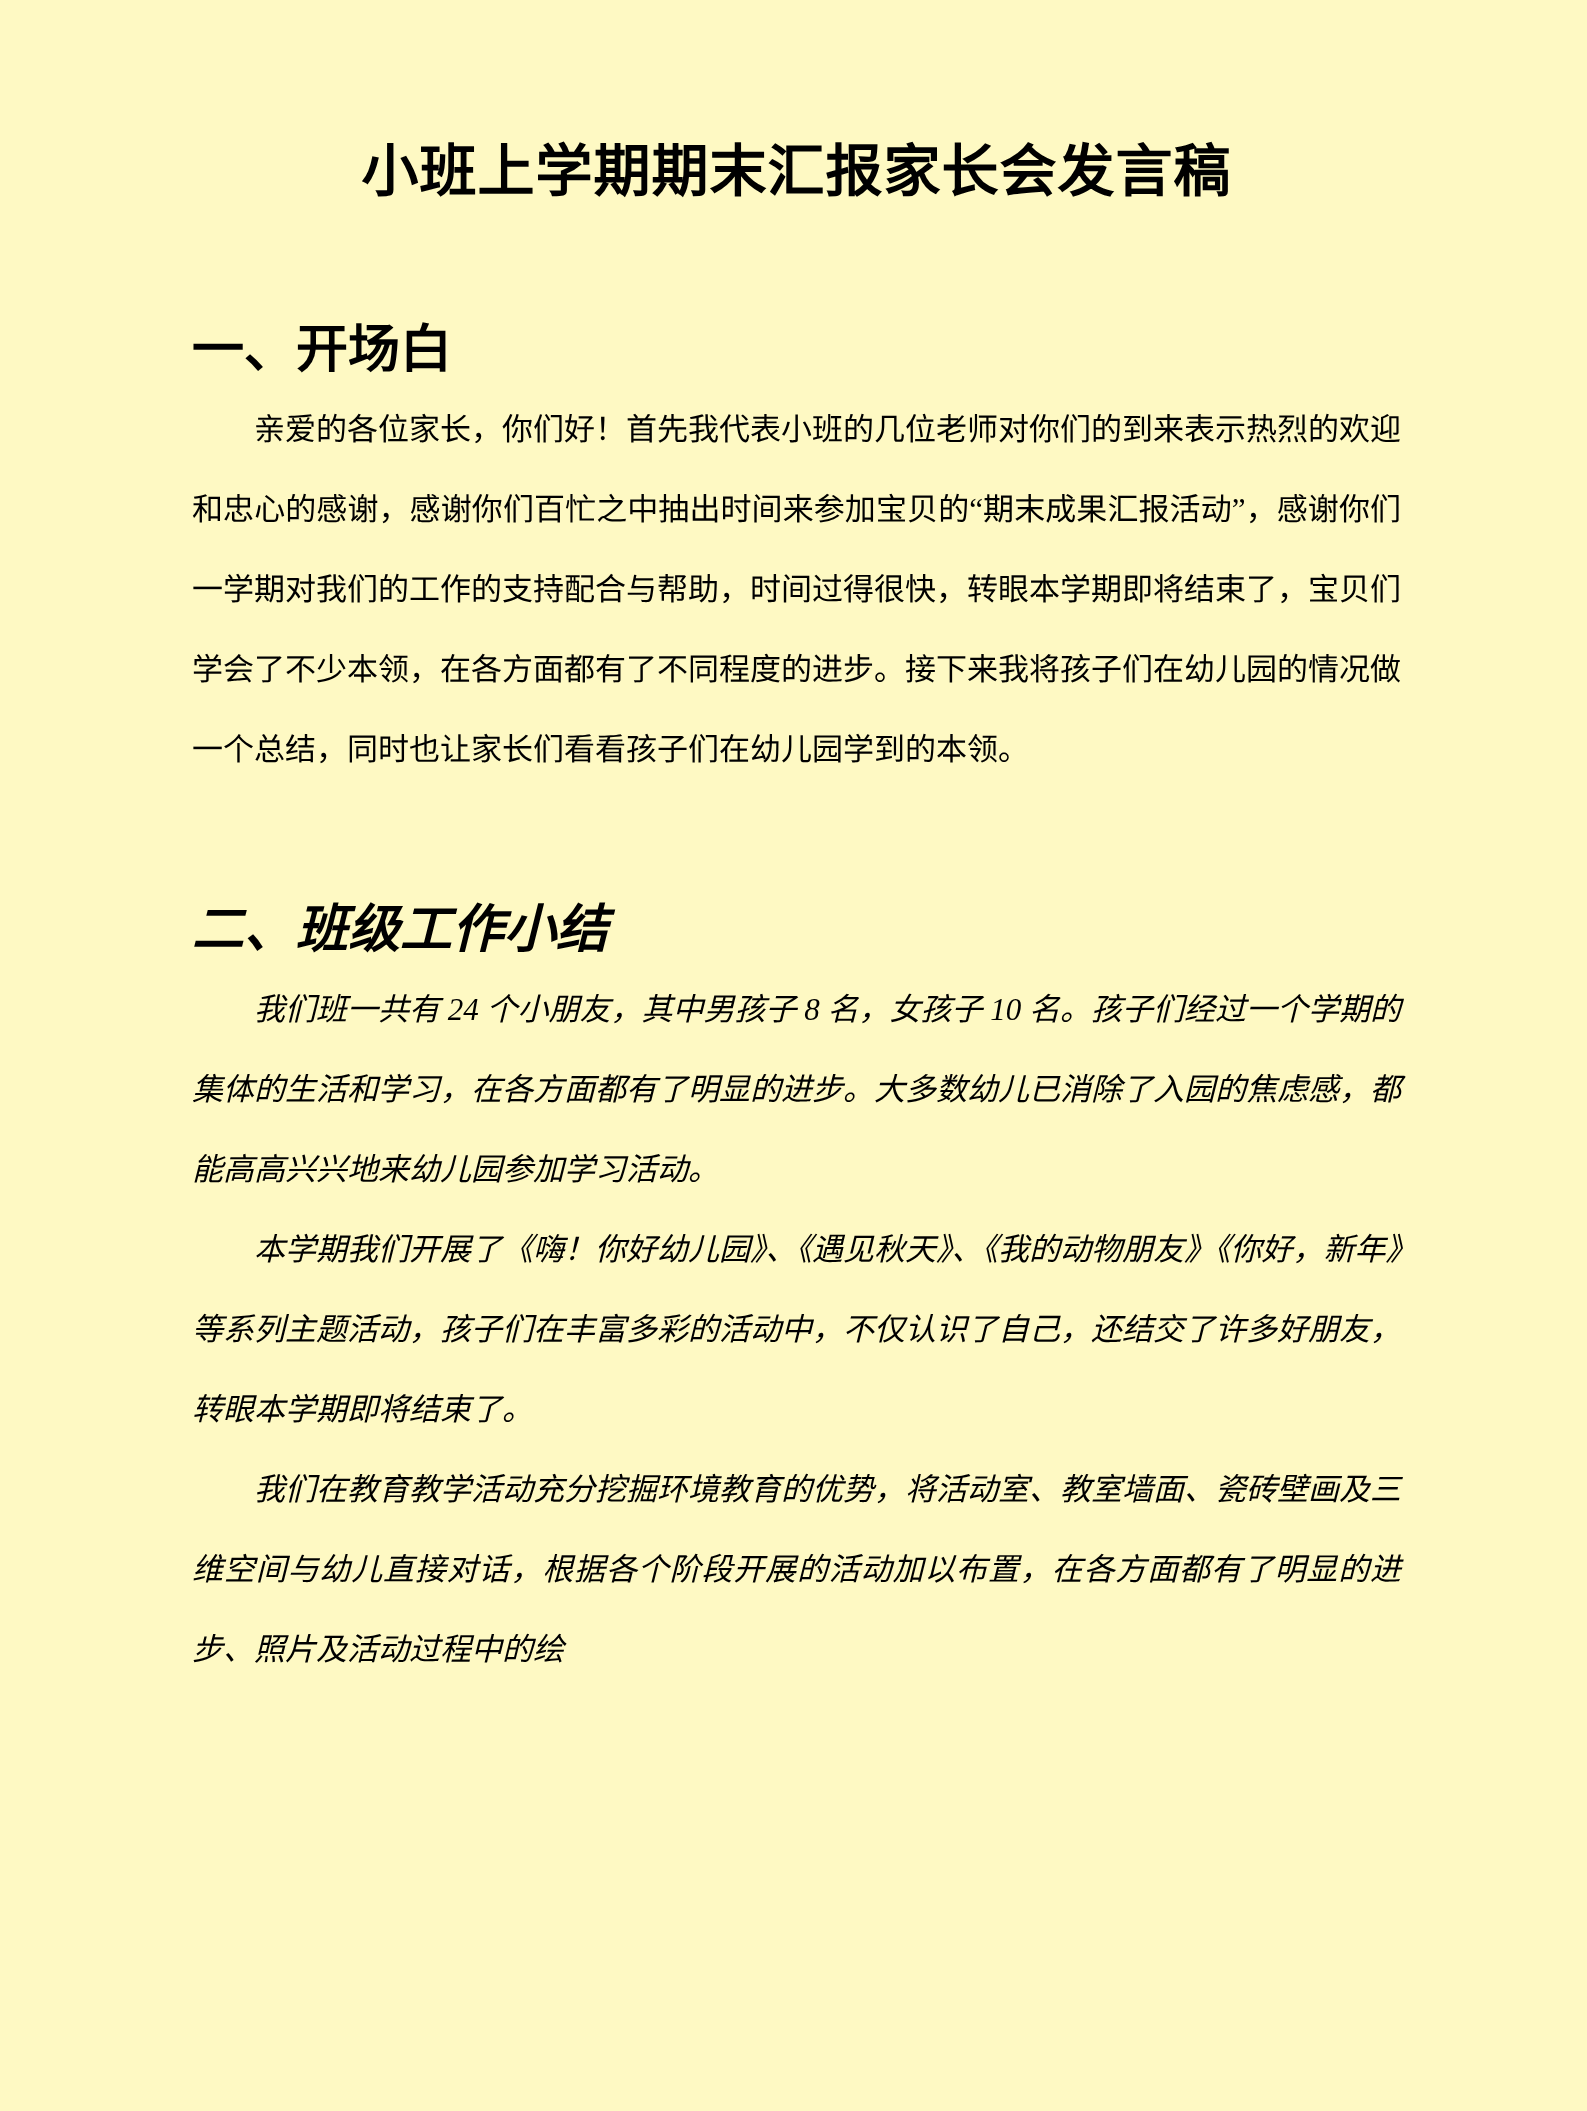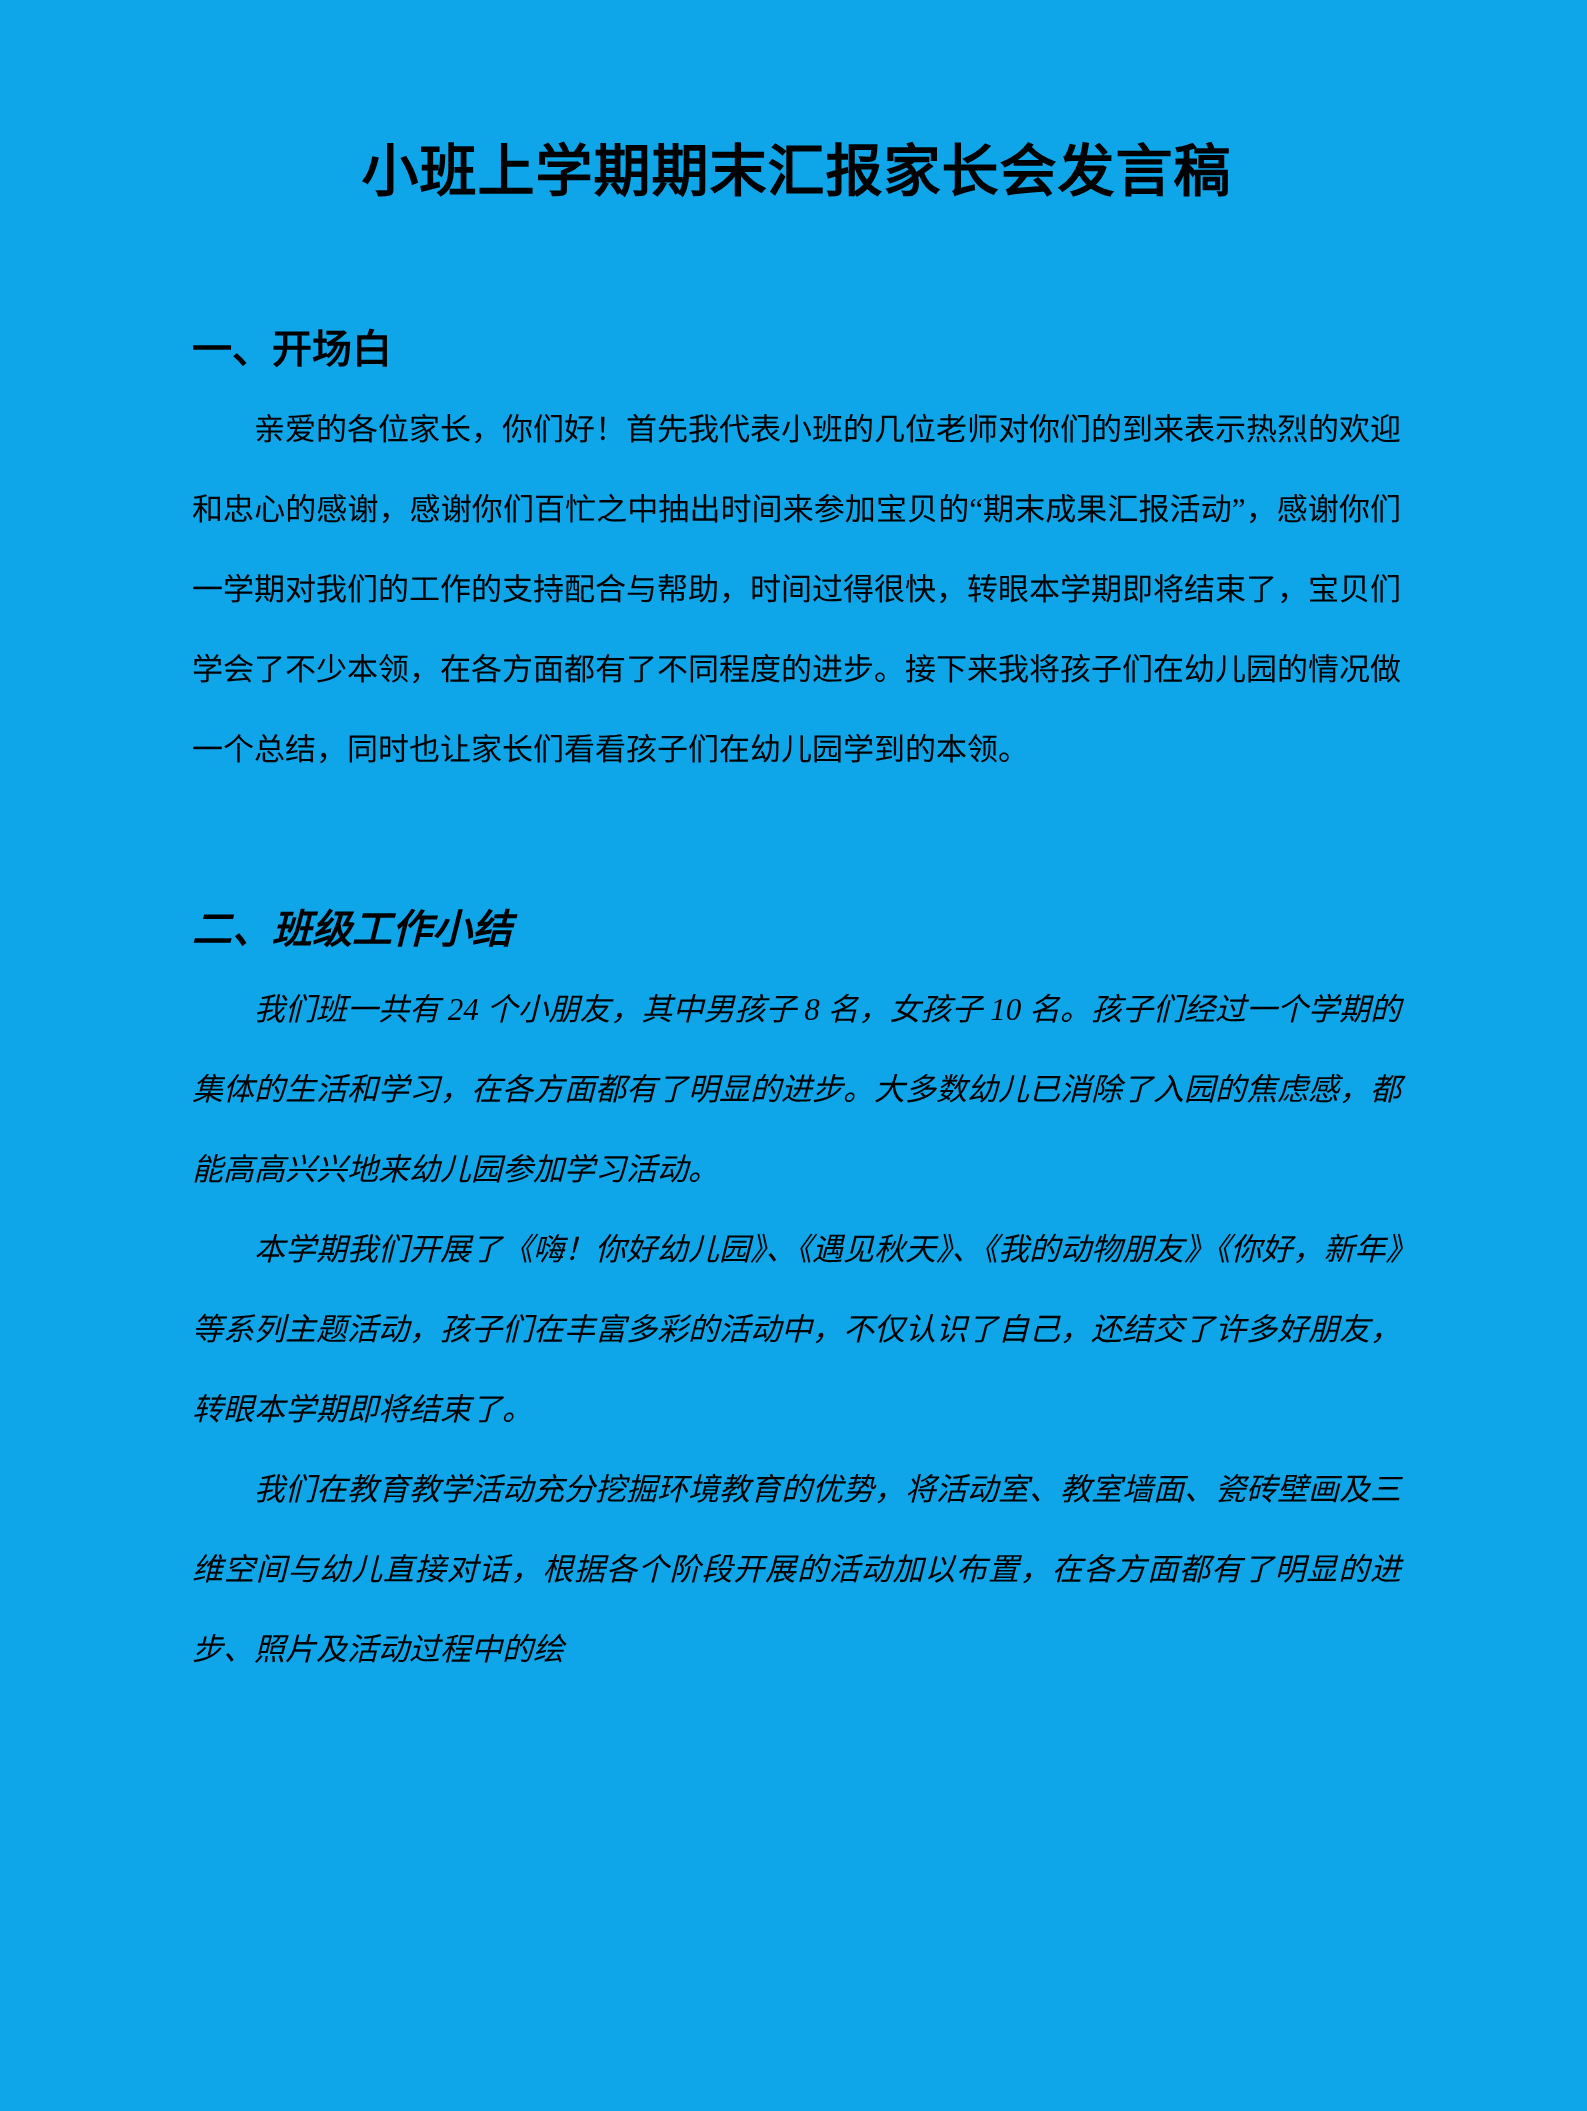--- a/index.html
+++ b/index.html
@@ -5,40 +5,40 @@
   html, body {
     margin: 0;
     padding: 0;
     background: #ffffff;
   }
   .page {
     position: relative;
     width: 1587px;
     height: 2111px;
     margin: 0 auto;
-    background: #0ea5e9;
+    background: #fef9c3;
     box-sizing: border-box;
     padding: 132px 186px 0 192px;
     font-family: "Liberation Serif", "DejaVu Serif", serif;
     color: #000000;
     overflow: hidden;
   }
   .doc-title {
     margin: 0 0 98px 0;
     font-size: 57px;
     font-weight: bold;
     line-height: 80px;
     text-align: center;
     letter-spacing: 1px;
   }
   .section { margin: 0; }
   .section + .section { margin-top: 100px; font-style: italic; }
   .section-heading {
     margin: 0;
-    font-size: 40px;
+    font-size: 52px;
     font-weight: bold;
     line-height: 80px;
     text-align: left;
   }
   .body-paragraph {
     margin: 0;
     font-size: 31px;
     line-height: 80px;
     text-indent: 2em;
     text-align: justify;

